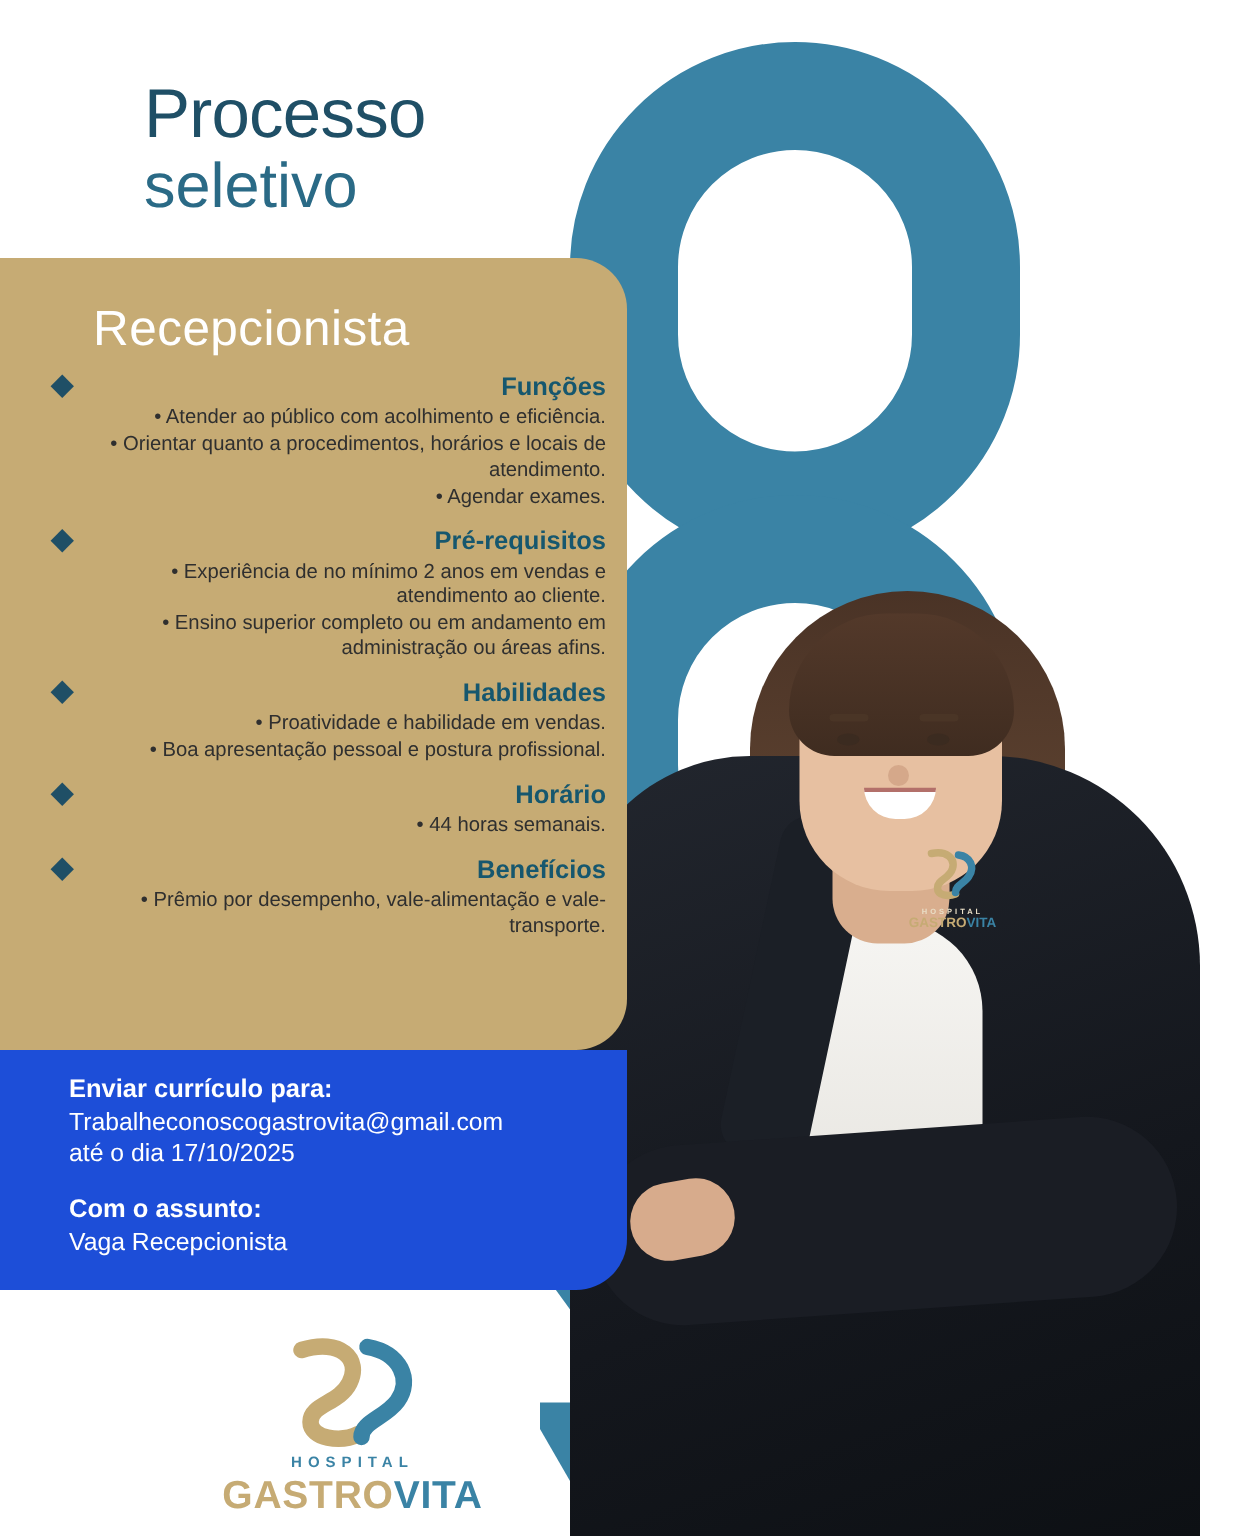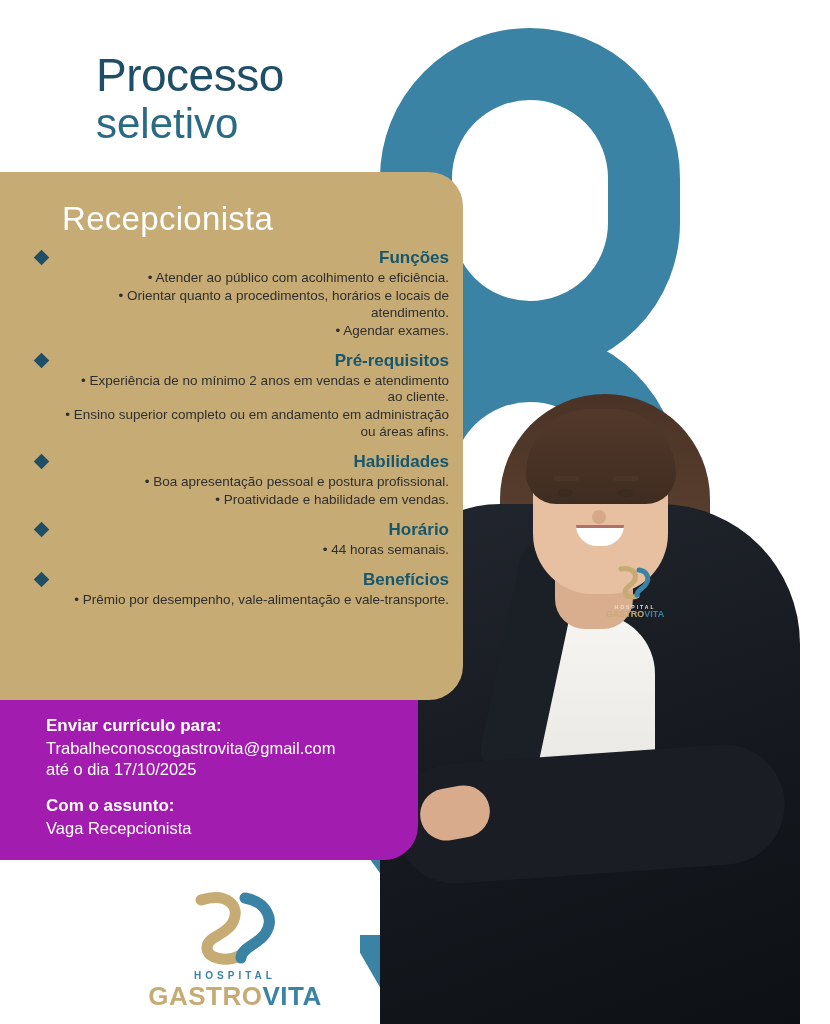--- a/index.html
+++ b/index.html
@@ -249,21 +249,21 @@
     color: #2a6a86;
     line-height: 1.15;
     margin-top: 2px;
   }
 
   
   .panel {
     position: absolute;
     left: 0;
     top: 172px;
-    width: 463px;
+    width: 418px;
     height: 528px;
     background: #c6ab74;
     border-top-right-radius: 34px;
     border-bottom-right-radius: 34px;
     z-index: 3;
   }
   .role-title {
     color: #ffffff;
     font-size: 33px;
     margin: 28px 0 10px 62px;
@@ -304,21 +304,21 @@
     content: "• ";
   }
 
   
   .contact {
     position: absolute;
     left: 0;
     top: 700px;
     width: 418px;
     height: 160px;
-    background: #a21caf;
+    background: #1d4ed8;
     border-bottom-right-radius: 34px;
     z-index: 3;
     color: #ffffff;
     padding: 16px 22px 0 46px;
     box-sizing: border-box;
   }
   .contact-label {
     font-size: 17px;
     font-weight: bold;
     margin-bottom: 2px;
@@ -423,22 +423,22 @@
       <div class="section">
         <span class="diamond"></span>
         <div class="section-title">Pré-requisitos</div>
         <div class="bullet">Experiência de no mínimo 2 anos em vendas e atendimento ao cliente.</div>
         <div class="bullet">Ensino superior completo ou em andamento em administração ou áreas afins.</div>
       </div>
 
       <div class="section">
         <span class="diamond"></span>
         <div class="section-title">Habilidades</div>
+        <div class="bullet">Proatividade e habilidade em vendas.</div>
         <div class="bullet">Boa apresentação pessoal e postura profissional.</div>
-        <div class="bullet">Proatividade e habilidade em vendas.</div>
       </div>
 
       <div class="section">
         <span class="diamond"></span>
         <div class="section-title">Horário</div>
         <div class="bullet">44 horas semanais.</div>
       </div>
 
       <div class="section">
         <span class="diamond"></span>

